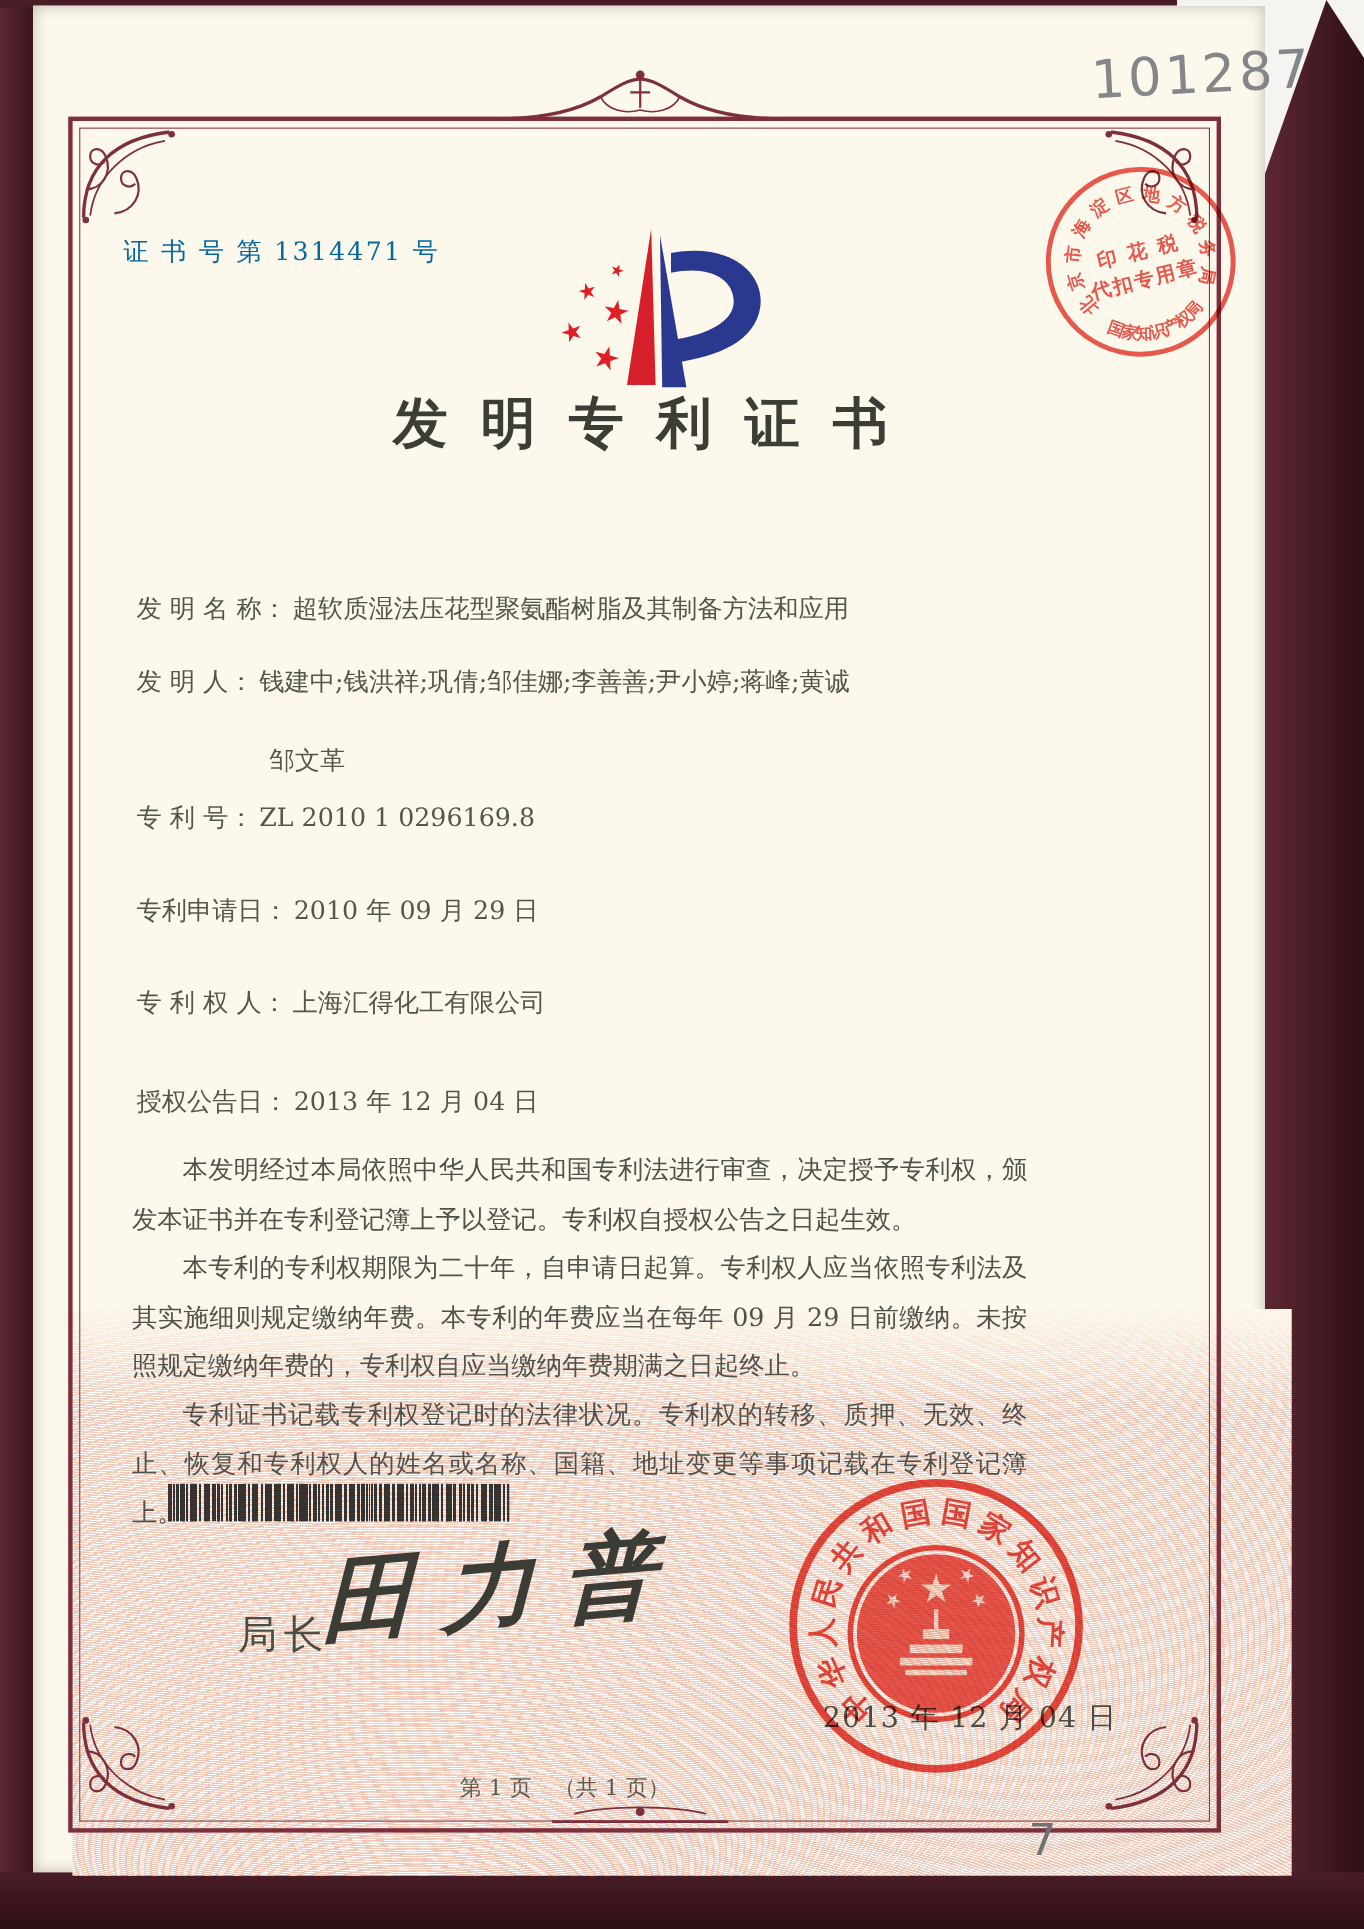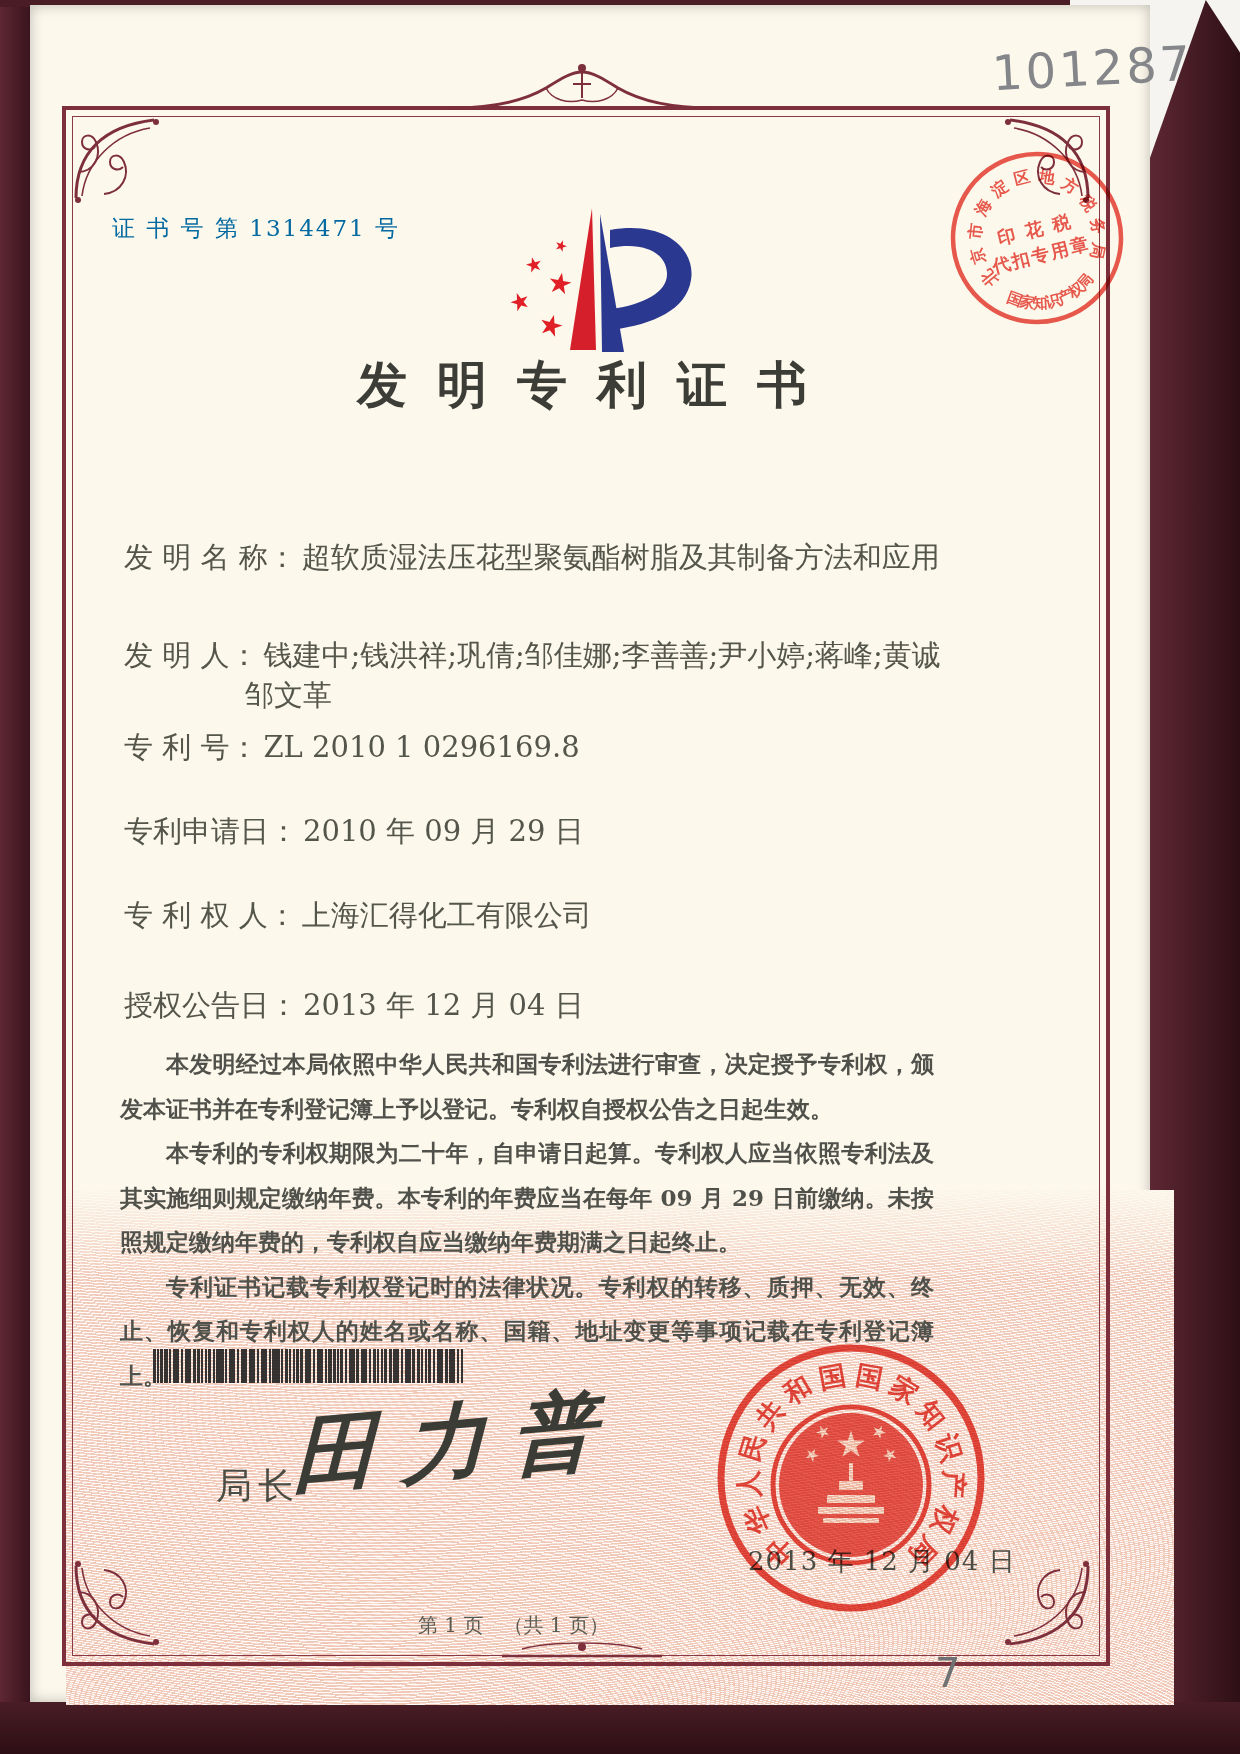--- a/index.html
+++ b/index.html
@@ -25,24 +25,24 @@
   .frame{position:absolute;left:62px;top:106px;width:1040px;height:1552px;border:4px solid #7e2f3c;z-index:2;}
   .frame-inner{position:absolute;left:6px;top:6px;right:6px;bottom:6px;border:1.5px solid #8a3a46;}
   .ornaments{position:absolute;left:62px;top:106px;width:1040px;height:1552px;overflow:visible;z-index:2;}
   .ornaments path{stroke:#7e2f3c;fill:none;}
   .ornaments circle{fill:#7e2f3c;}
   
   .cert-no{position:absolute;left:112px;top:213px;font-size:23px;letter-spacing:2px;color:#0369a1;z-index:3;}
   .logo{position:absolute;left:506px;top:202px;z-index:3;}
   .title{position:absolute;left:62px;top:352px;width:1040px;text-align:center;font-size:50px;font-weight:600;
     letter-spacing:30px;padding-left:30px;box-sizing:border-box;color:#3c3d36;z-index:3;font-family:Liberation Serif, serif;}
-  .row{position:absolute;left:124px;width:880px;font-size:29px;color:#55564b;z-index:3;white-space:nowrap;}
+  .row{position:absolute;left:124px;width:880px;font-size:23px;color:#55564b;z-index:3;white-space:nowrap;}
   .row .lbl{display:inline-block;}
   .row .val{margin-left:5px;}
-  .paras{position:absolute;left:120px;top:1042px;width:814px;font-size:23px;line-height:44.5px;color:#50514a;z-index:3;font-weight:bold;}
+  .paras{position:absolute;left:120px;top:1042px;width:814px;font-size:23px;line-height:44.5px;color:#50514a;z-index:3;}
   .paras p{margin:0;text-indent:2em;text-align:justify;}
   .barcode{position:absolute;left:153px;top:1349px;width:310px;height:34px;z-index:3;opacity:.88;
     background-image:
       repeating-linear-gradient(90deg,#1c1c1c 0 2px,transparent 2px 4px),
       repeating-linear-gradient(90deg,#1c1c1c 0 3px,transparent 3px 11px),
       repeating-linear-gradient(90deg,#1c1c1c 0 1px,transparent 1px 7px);}
   .sig-role{position:absolute;left:216px;top:1462px;font-size:36px;letter-spacing:6px;color:#4b4c43;z-index:3;}
   .sig-name{position:absolute;left:292px;top:1386px;font-size:84px;font-weight:bold;font-style:italic;
     letter-spacing:26px;color:#3b3c35;transform:rotate(-5deg) skewX(-6deg);z-index:3;white-space:nowrap;}
   .seal-main{position:absolute;left:706px;top:1333px;z-index:4;opacity:.87;mix-blend-mode:multiply;}
@@ -120,21 +120,21 @@
     <polygon points="86,6 64,148 90,148" fill="#d5202b"></polygon>
     <polygon points="94,12 96,150 118,150" fill="#2b3890"></polygon>
     <path fill="#2b3890" d="M104 28 C160 18 190 48 185 78 C180 108 148 122 106 128 L106 107 C138 102 162 90 161 71 C160 51 138 39 104 46 Z"></path>
   </svg>
 
   <div class="title">发明专利证书</div>
 
   <div class="row" style="top:538px">
     <span class="lbl">发 明 名 称：</span><span class="val">超软质湿法压花型聚氨酯树脂及其制备方法和应用</span>
   </div>
-  <div class="row" style="top:636px">
+  <div class="row" style="top:604px">
     <span class="lbl">发   明   人：</span><span class="val">钱建中;钱洪祥;巩倩;邹佳娜;李善善;尹小婷;蒋峰;黄诚</span>
   </div>
   <div class="row" style="top:676px;left:240px">
     <span class="val">邹文革</span>
   </div>
   <div class="row" style="top:728px">
     <span class="lbl">专   利   号：</span><span class="val">ZL 2010 1 0296169.8</span>
   </div>
   <div class="row" style="top:812px">
     <span class="lbl">专利申请日：</span><span class="val">2010 年 09 月 29 日</span>

